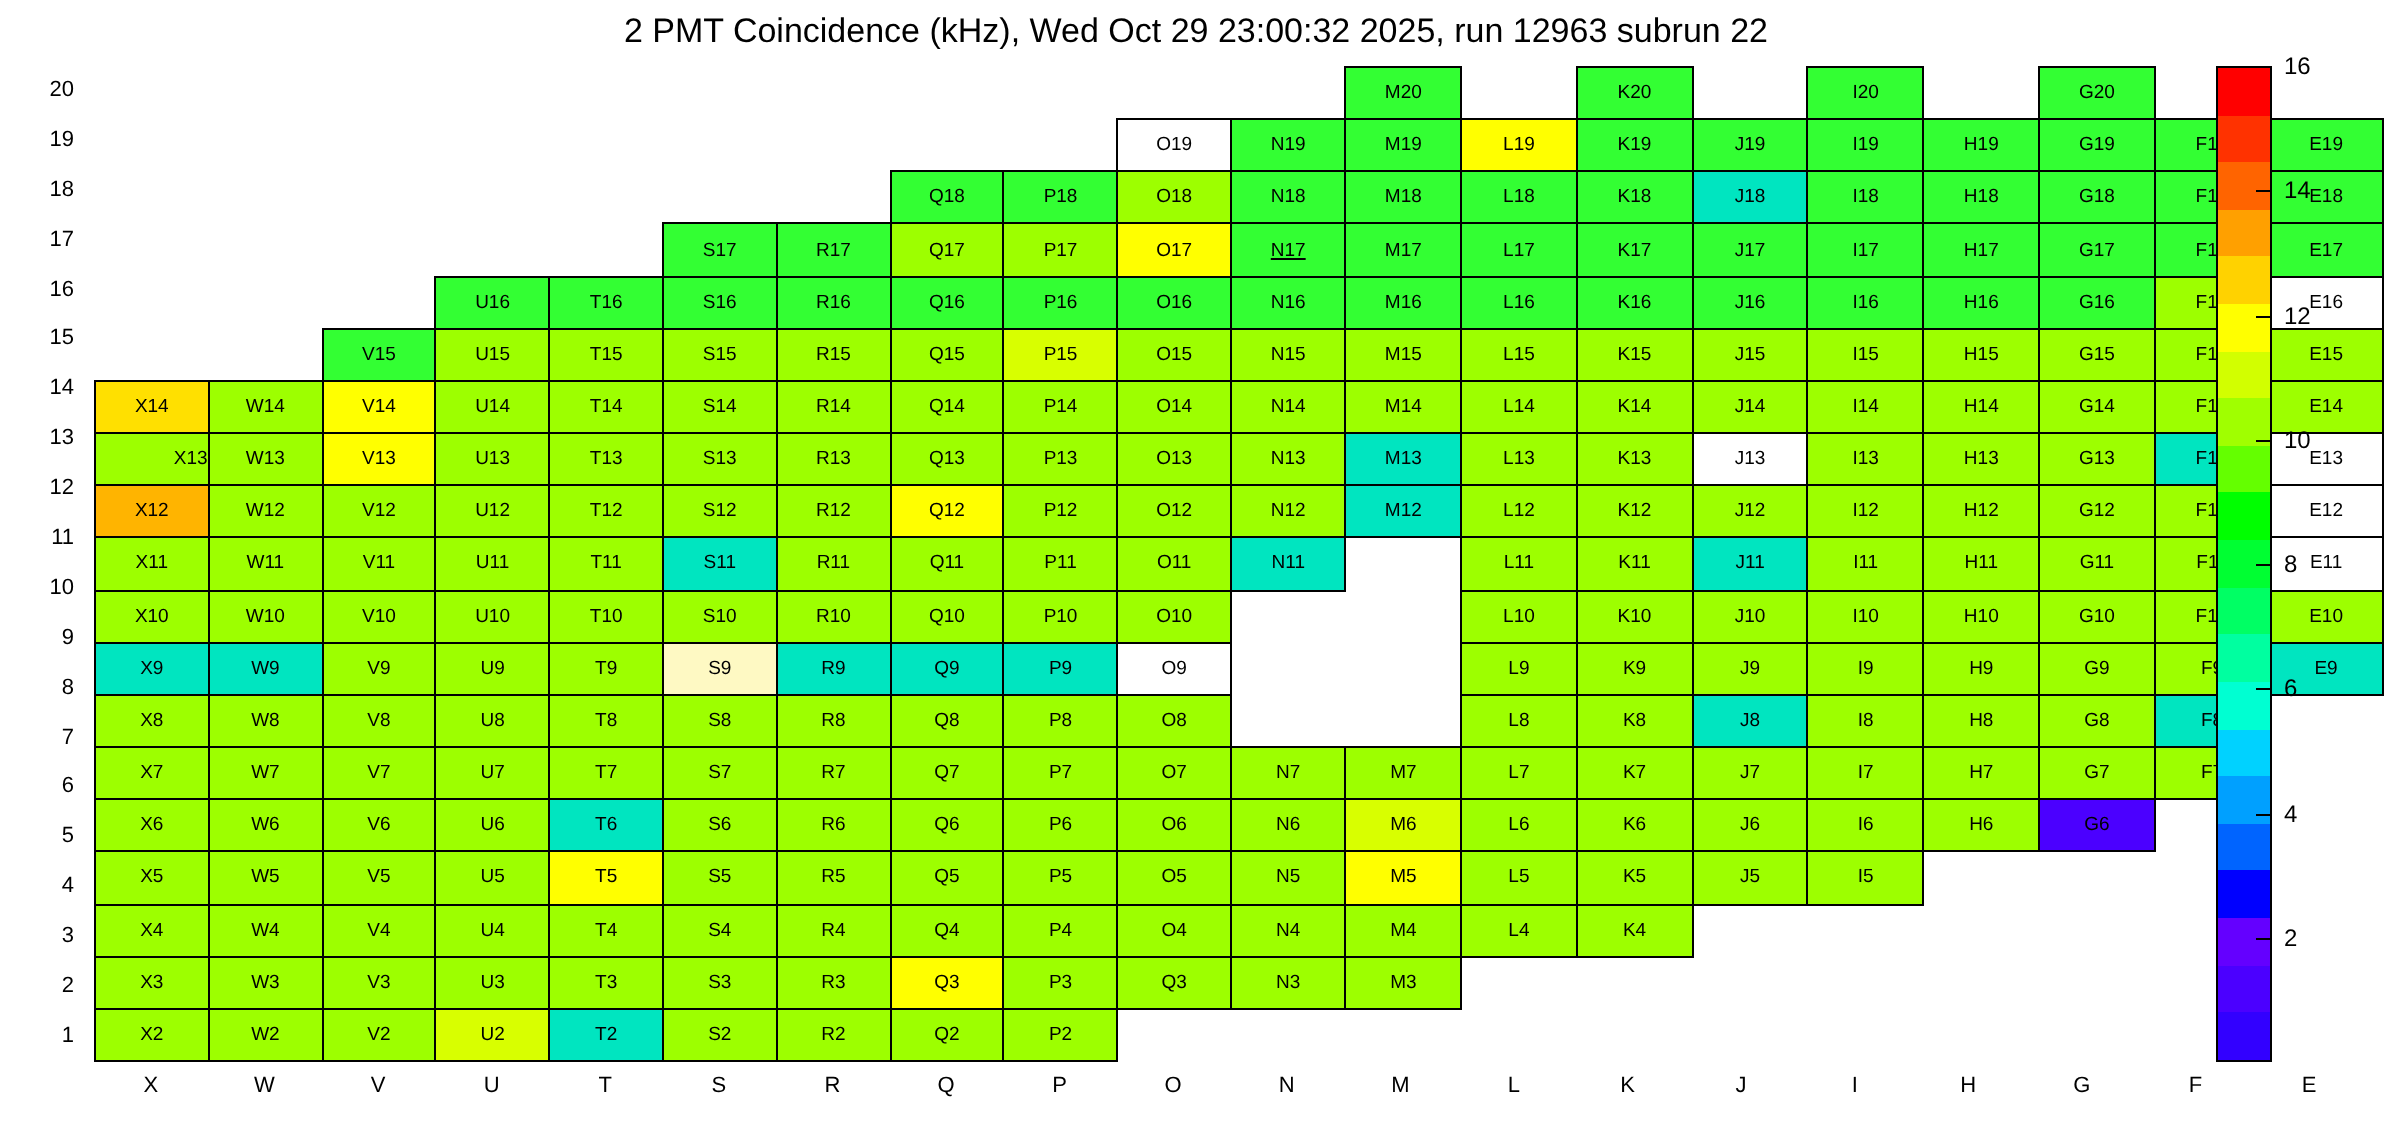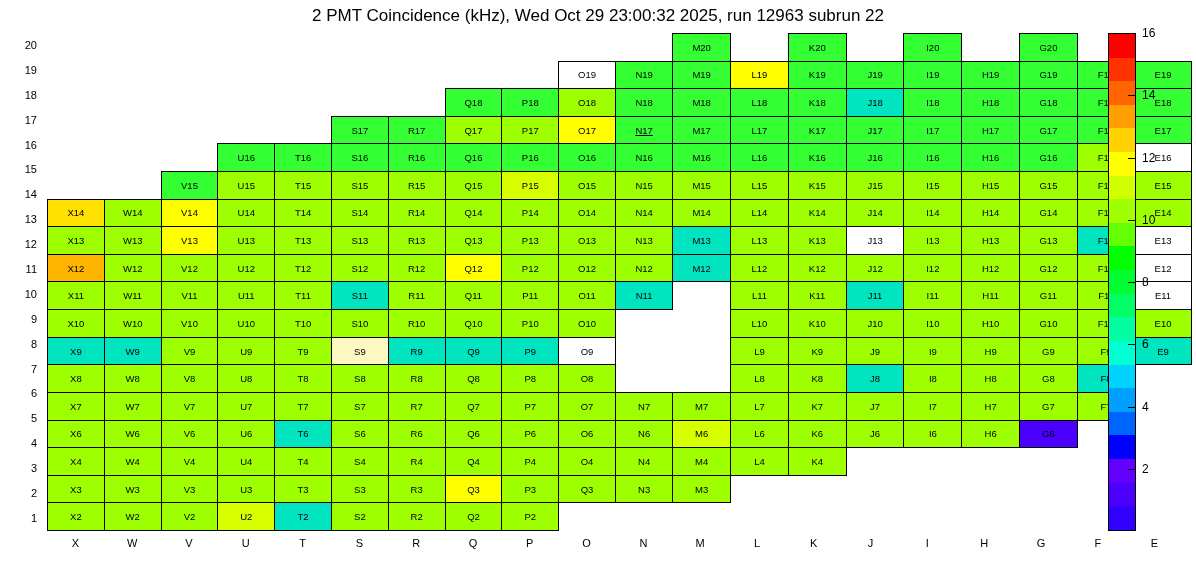--- a/index.html
+++ b/index.html
@@ -284,21 +284,21 @@
             <td style="background: rgb(157, 255, 0);">L14</td>
             <td style="background: rgb(157, 255, 0);">K14</td>
             <td style="background: rgb(157, 255, 0);">J14</td>
             <td style="background: rgb(157, 255, 0);">I14</td>
             <td style="background: rgb(157, 255, 0);">H14</td>
             <td style="background: rgb(157, 255, 0);">G14</td>
             <td style="background: rgb(157, 255, 0);">F14</td>
             <td style="background: rgb(157, 255, 0);">E14</td>
           </tr>
           <tr>
-            <td style="background: rgb(157, 255, 0);">X13</td>
+            <td style="background: rgb(157, 255, 0); text-align: right;">X13</td>
             <td style="background: rgb(157, 255, 0);">W13</td>
             <td style="background: rgb(255, 255, 0);">V13</td>
             <td style="background: rgb(157, 255, 0);">U13</td>
             <td style="background: rgb(157, 255, 0);">T13</td>
             <td style="background: rgb(157, 255, 0);">S13</td>
             <td style="background: rgb(157, 255, 0);">R13</td>
             <td style="background: rgb(157, 255, 0);">Q13</td>
             <td style="background: rgb(157, 255, 0);">P13</td>
             <td style="background: rgb(157, 255, 0);">O13</td>
             <td style="background: rgb(157, 255, 0);">N13</td>
@@ -456,20 +456,42 @@
             <td style="background: rgb(157, 255, 0);">P6</td>
             <td style="background: rgb(157, 255, 0);">O6</td>
             <td style="background: rgb(157, 255, 0);">N6</td>
             <td style="background: rgb(216, 255, 0);">M6</td>
             <td style="background: rgb(157, 255, 0);">L6</td>
             <td style="background: rgb(157, 255, 0);">K6</td>
             <td style="background: rgb(157, 255, 0);">J6</td>
             <td style="background: rgb(157, 255, 0);">I6</td>
             <td style="background: rgb(157, 255, 0);">H6</td>
             <td style="background: rgb(75, 0, 255);">G6</td>
+            <td class="blank"></td>
+            <td class="blank"></td>
+          </tr>
+          <tr>
+            <td style="background: rgb(157, 255, 0);">X5</td>
+            <td style="background: rgb(157, 255, 0);">W5</td>
+            <td style="background: rgb(157, 255, 0);">V5</td>
+            <td style="background: rgb(157, 255, 0);">U5</td>
+            <td style="background: rgb(255, 255, 0);">T5</td>
+            <td style="background: rgb(157, 255, 0);">S5</td>
+            <td style="background: rgb(157, 255, 0);">R5</td>
+            <td style="background: rgb(157, 255, 0);">Q5</td>
+            <td style="background: rgb(157, 255, 0);">P5</td>
+            <td style="background: rgb(157, 255, 0);">O5</td>
+            <td style="background: rgb(157, 255, 0);">N5</td>
+            <td style="background: rgb(255, 255, 0);">M5</td>
+            <td style="background: rgb(157, 255, 0);">L5</td>
+            <td style="background: rgb(157, 255, 0);">K5</td>
+            <td style="background: rgb(157, 255, 0);">J5</td>
+            <td style="background: rgb(157, 255, 0);">I5</td>
+            <td class="blank"></td>
+            <td class="blank"></td>
             <td class="blank"></td>
             <td class="blank"></td>
           </tr>
           <tr>
             <td style="background: rgb(157, 255, 0);">X4</td>
             <td style="background: rgb(157, 255, 0);">W4</td>
             <td style="background: rgb(157, 255, 0);">V4</td>
             <td style="background: rgb(157, 255, 0);">U4</td>
             <td style="background: rgb(157, 255, 0);">T4</td>
             <td style="background: rgb(157, 255, 0);">S4</td>

